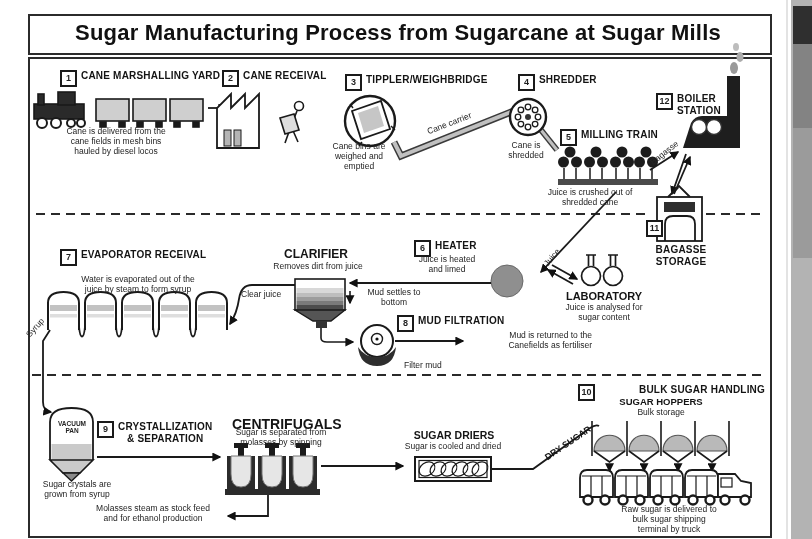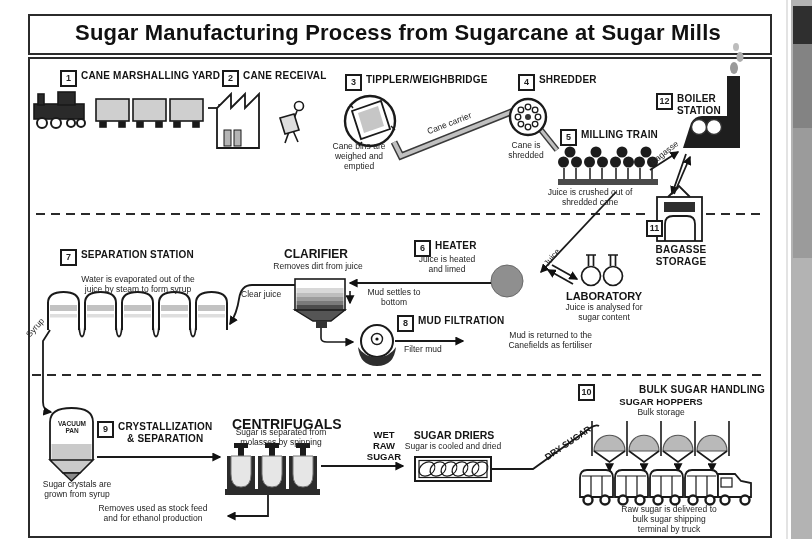--- a/index.html
+++ b/index.html
@@ -298,20 +298,23 @@
       <rect x="721" y="478" width="11" height="9" stroke-width="1.2" fill="#fff"></rect>
       <circle cx="725" cy="500" r="4.5" fill="#fff" stroke-width="2.4"></circle>
         <circle cx="745" cy="500" r="4.5" fill="#fff" stroke-width="2.4"></circle>
     </g>
   </svg>
 
   <div class="row" style="left:60px;top:70px;">
     <span class="badge">1</span>
     <span class="lbl">CANE MARSHALLING YARD</span>
   </div>
+  <div class="lab cap" style="left:36px;top:127px;width:160px;">Cane is delivered from the
+cane fields in mesh bins
+hauled by diesel locos</div>
 
   <div class="row" style="left:222px;top:70px;">
     <span class="badge">2</span>
     <span class="lbl">CANE RECEIVAL</span>
   </div>
 
   <div class="row" style="left:345px;top:74px;">
     <span class="badge">3</span>
     <span class="lbl">TIPPLER/WEIGHBRIDGE</span>
   </div>
@@ -361,51 +364,48 @@
   <div class="lab cap" style="left:271px;top:248px;width:90px;font-weight:bold;font-size:12px;color:#141414;">CLARIFIER</div>
   <div class="lab cap" style="left:262px;top:262px;width:112px;">Removes dirt from juice</div>
   <div class="lab flw" style="left:241px;top:289px;width:50px;">Clear juice</div>
   <div class="lab cap" style="left:354px;top:288px;width:80px;">Mud settles to
 bottom</div>
 
   <div class="row" style="left:397px;top:315px;">
     <span class="badge">8</span>
     <span class="lbl">MUD FILTRATION</span>
   </div>
-  <div class="lab flw" style="left:404px;top:344px;width:52px;">Filter mud</div>
+  <div class="lab flw" style="left:404px;top:360px;width:52px;">Filter mud</div>
   <div class="lab cap" style="left:470px;top:331px;width:122px;text-align:right;">Mud is returned to the
 Canefields as fertiliser</div>
 
   <div class="row" style="left:60px;top:249px;">
     <span class="badge">7</span>
-    <span class="lbl">SEPARATION STATION</span>
+    <span class="lbl">EVAPORATOR RECEIVAL</span>
   </div>
   <div class="lab cap" style="left:62px;top:263px;width:152px;margin-top:12px;">Water is evaporated out of the
 juice by steam to form syrup</div>
   <div class="lab flw" style="left:22px;top:318px;width:34px;transform:rotate(-48deg);">Syrup</div>
 
   <div class="row" style="left:97px;top:421px;">
     <span class="badge">9</span>
     <span class="lbl" style="text-align:center;">CRYSTALLIZATION
 &amp; SEPARATION</span>
   </div>
   <div class="lab cap" style="left:52px;top:420px;width:40px;font-size:6.5px;font-weight:bold;">VACUUM
 PAN</div>
   <div class="lab cap" style="left:30px;top:480px;width:94px;">Sugar crystals are
 grown from syrup</div>
 
   <div class="lab cap" style="left:232px;top:416px;width:100px;font-weight:bold;font-size:14px;color:#141414;">CENTRIFUGALS</div>
   <div class="lab cap" style="left:216px;top:428px;width:130px;">Sugar is separated from
 molasses by spinning</div>
-  <div class="lab cap" style="left:82px;top:504px;width:142px;">Removes used as stock feed
+  <div class="lab cap" style="left:82px;top:504px;width:142px;">Molasses steam as stock feed
 and for ethanol production</div>
 
-  <div class="lab cap" style="left:356px;top:430px;width:56px;font-weight:bold;font-size:9.5px;color:#141414;">WET
-RAW
-SUGAR</div>
 
   <div class="lab cap" style="left:406px;top:429px;width:96px;font-weight:bold;font-size:10.5px;color:#141414;">SUGAR DRIERS</div>
   <div class="lab cap" style="left:398px;top:442px;width:110px;">Sugar is cooled and dried</div>
   <div class="lab cap" style="left:536px;top:438px;width:64px;font-weight:bold;font-size:9px;transform:rotate(-34deg);color:#141414;">DRY SUGAR</div>
 
   <div class="row" style="left:578px;top:384px;gap:44px;">
     <span class="badge">10</span>
     <span class="lbl">BULK SUGAR HANDLING</span>
   </div>
   <div class="lab cap" style="left:606px;top:397px;width:110px;font-weight:bold;font-size:9.5px;color:#141414;">SUGAR HOPPERS</div>

